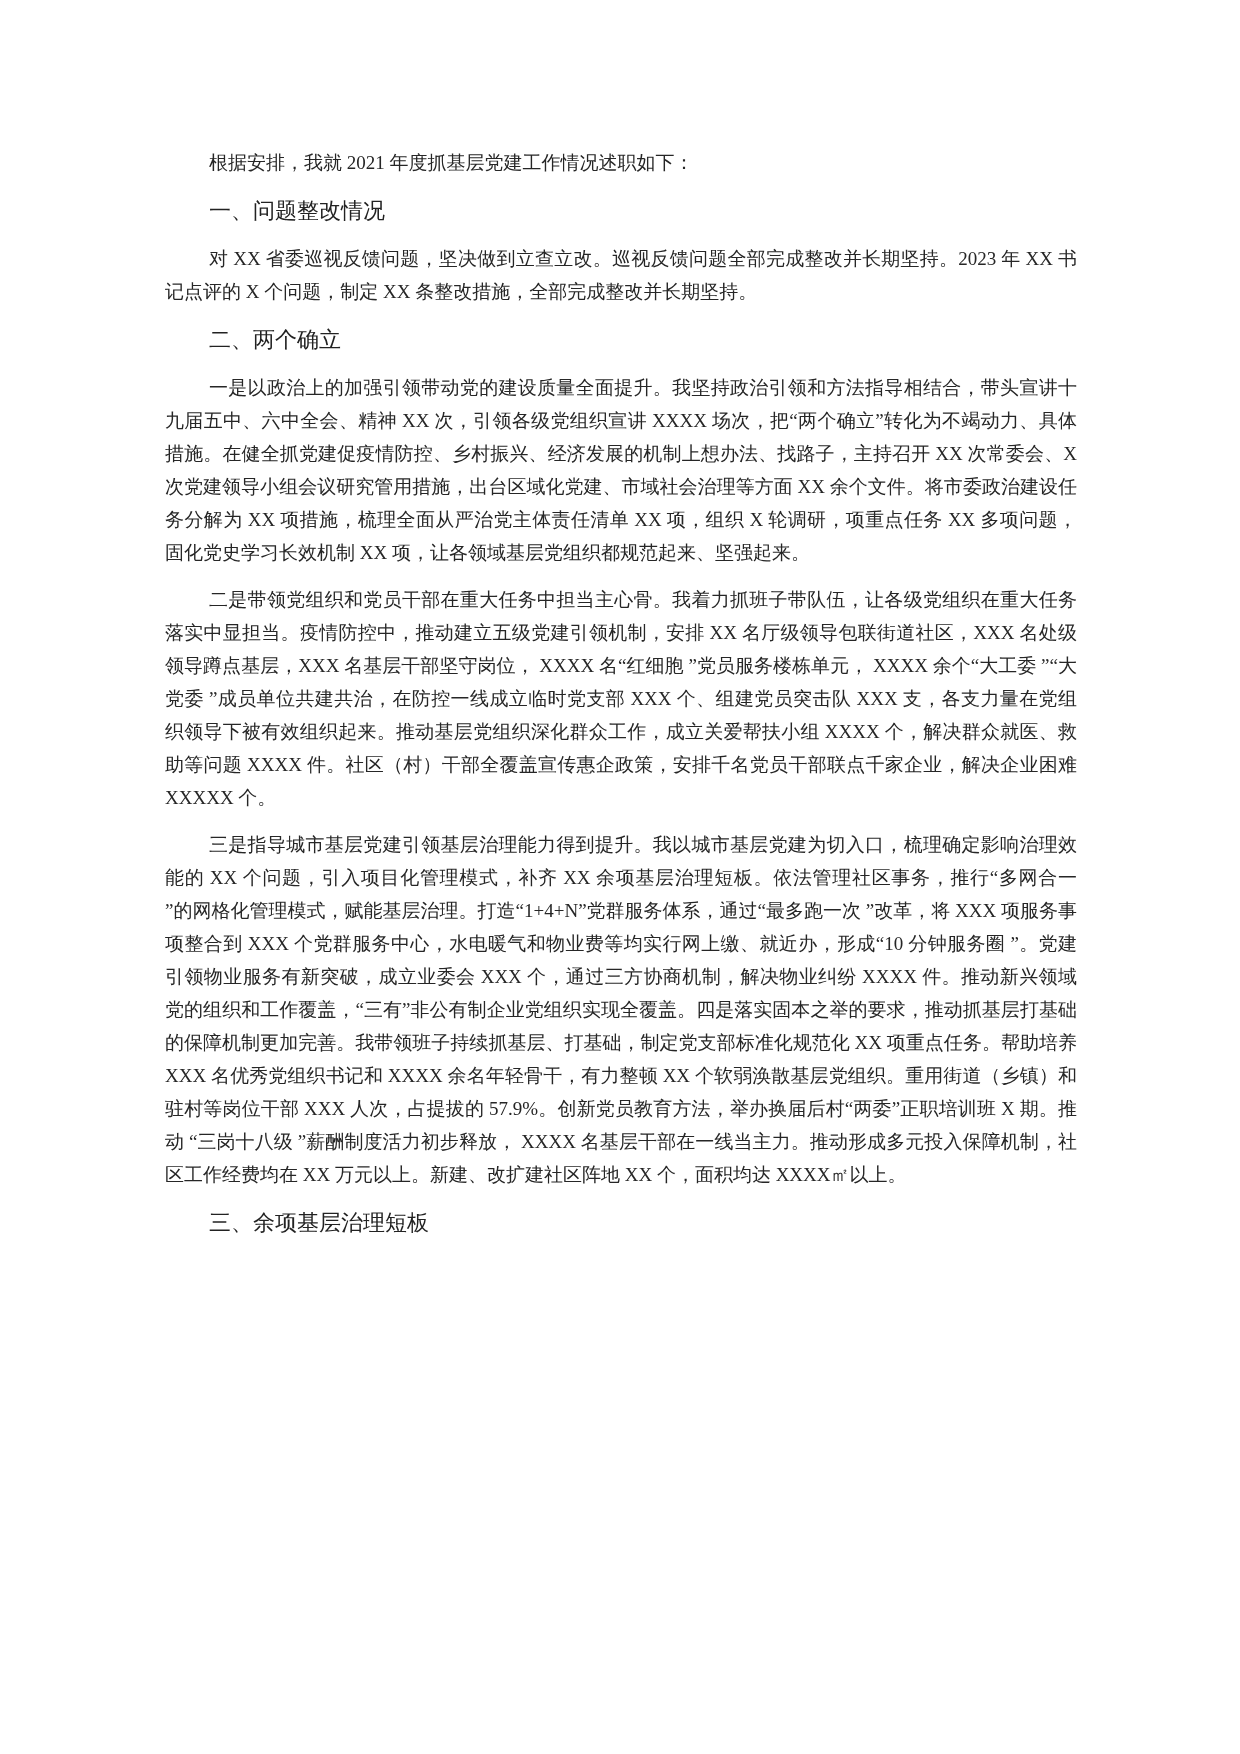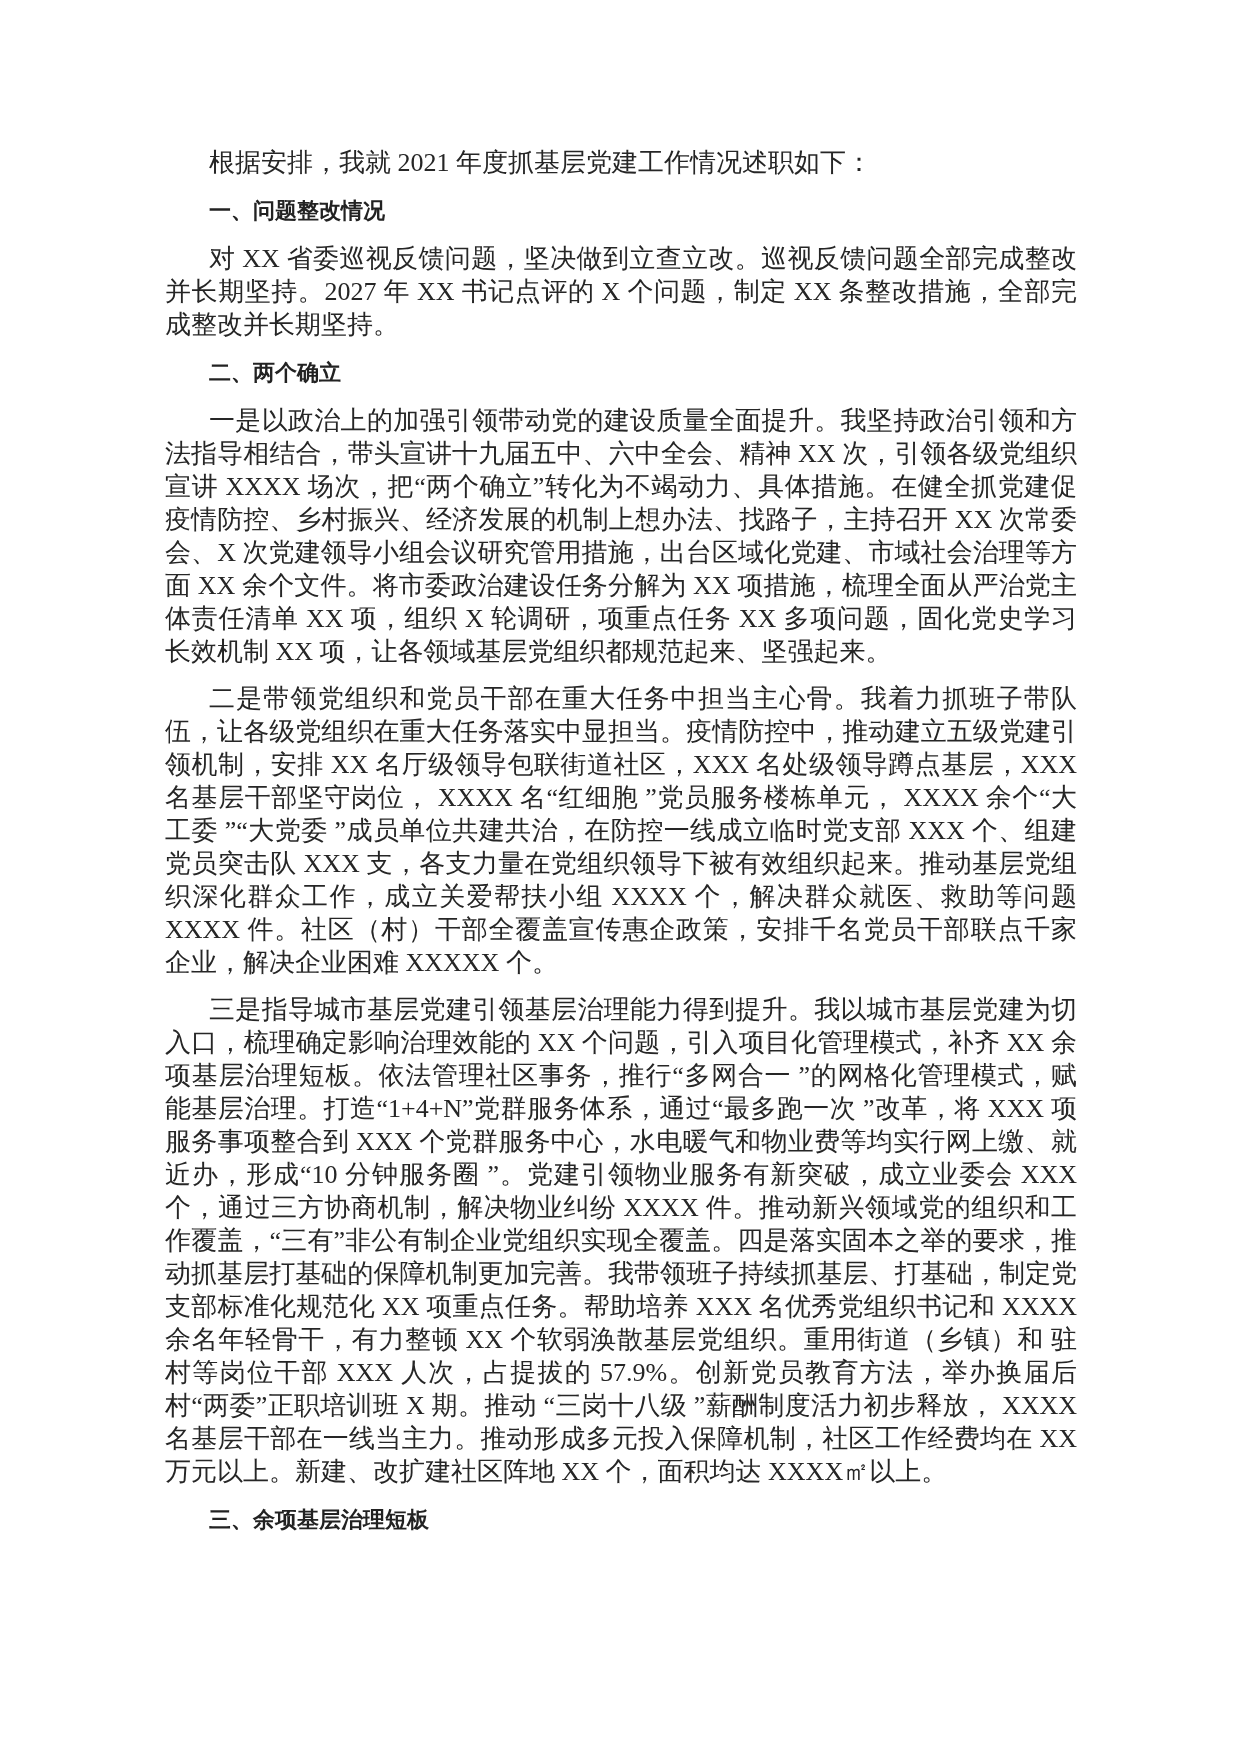--- a/index.html
+++ b/index.html
@@ -7,48 +7,48 @@
   .page{
     width:1240px;
     height:1754px;
     background:#ffffff;
     box-sizing:border-box;
     padding:146px 163px 40px 165px;
     overflow:hidden;
   }
   .para{
     font-family:"Liberation Serif","DejaVu Serif",serif;
-    font-size:26px;
+    font-size:19px;
     line-height:33px;
     color:#262626;
     text-align:justify;
     text-indent:44px;
     margin:0 0 14px 0;
   }
   .heading{
     font-family:"Liberation Sans","DejaVu Sans",sans-serif;
-    font-weight:bold;
+    font-weight:normal;
     font-size:22px;
     line-height:33px;
     color:#222222;
     text-align:left;
     text-indent:44px;
     margin:15px 0 15px 0;
   }
   .page > :first-child{margin-top:0;}
 </style>
 </head>
 <body style="background: rgb(255, 255, 255);">
 
 <div class="page">
   <p class="para">根据安排，我就 2021 年度抓基层党建工作情况述职如下：</p>
 
   <h3 class="heading">一、问题整改情况</h3>
 
-  <p class="para">对 XX 省委巡视反馈问题，坚决做到立查立改。巡视反馈问题全部完成整改并长期坚持。2027 年 XX 书记点评的 X 个问题，制定 XX 条整改措施，全部完成整改并长期坚持。</p>
+  <p class="para">对 XX 省委巡视反馈问题，坚决做到立查立改。巡视反馈问题全部完成整改并长期坚持。2023 年 XX 书记点评的 X 个问题，制定 XX 条整改措施，全部完成整改并长期坚持。</p>
 
   <h3 class="heading">二、两个确立</h3>
 
   <p class="para">一是以政治上的加强引领带动党的建设质量全面提升。我坚持政治引领和方法指导相结合，带头宣讲十九届五中、六中全会、精神 XX 次，引领各级党组织宣讲 XXXX 场次，把“两个确立”转化为不竭动力、具体措施。在健全抓党建促疫情防控、乡村振兴、经济发展的机制上想办法、找路子，主持召开 XX 次常委会、X 次党建领导小组会议研究管用措施，出台区域化党建、市域社会治理等方面 XX 余个文件。将市委政治建设任务分解为 XX 项措施，梳理全面从严治党主体责任清单 XX 项，组织 X 轮调研，项重点任务 XX 多项问题，固化党史学习长效机制 XX 项，让各领域基层党组织都规范起来、坚强起来。</p>
 
   <p class="para">二是带领党组织和党员干部在重大任务中担当主心骨。我着力抓班子带队伍，让各级党组织在重大任务落实中显担当。疫情防控中，推动建立五级党建引领机制，安排 XX 名厅级领导包联街道社区，XXX 名处级领导蹲点基层，XXX 名基层干部坚守岗位， XXXX 名“红细胞 ”党员服务楼栋单元， XXXX 余个“大工委 ”“大党委 ”成员单位共建共治，在防控一线成立临时党支部 XXX 个、组建党员突击队 XXX 支，各支力量在党组织领导下被有效组织起来。推动基层党组织深化群众工作，成立关爱帮扶小组 XXXX 个，解决群众就医、救助等问题 XXXX 件。社区（村）干部全覆盖宣传惠企政策，安排千名党员干部联点千家企业，解决企业困难 XXXXX 个。</p>
 
   <p class="para">三是指导城市基层党建引领基层治理能力得到提升。我以城市基层党建为切入口，梳理确定影响治理效能的 XX 个问题，引入项目化管理模式，补齐 XX 余项基层治理短板。依法管理社区事务，推行“多网合一 ”的网格化管理模式，赋能基层治理。打造“1+4+N”党群服务体系，通过“最多跑一次 ”改革，将 XXX 项服务事项整合到 XXX 个党群服务中心，水电暖气和物业费等均实行网上缴、就近办，形成“10 分钟服务圈 ”。党建引领物业服务有新突破，成立业委会 XXX 个，通过三方协商机制，解决物业纠纷 XXXX 件。推动新兴领域党的组织和工作覆盖，“三有”非公有制企业党组织实现全覆盖。四是落实固本之举的要求，推动抓基层打基础的保障机制更加完善。我带领班子持续抓基层、打基础，制定党支部标准化规范化 XX 项重点任务。帮助培养 XXX 名优秀党组织书记和 XXXX 余名年轻骨干，有力整顿 XX 个软弱涣散基层党组织。重用街道（乡镇）和 驻村等岗位干部 XXX 人次，占提拔的 57.9%。创新党员教育方法，举办换届后村“两委”正职培训班 X 期。推动 “三岗十八级 ”薪酬制度活力初步释放， XXXX 名基层干部在一线当主力。推动形成多元投入保障机制，社区工作经费均在 XX 万元以上。新建、改扩建社区阵地 XX 个，面积均达 XXXX㎡以上。</p>
 
   <h3 class="heading">三、余项基层治理短板</h3>

